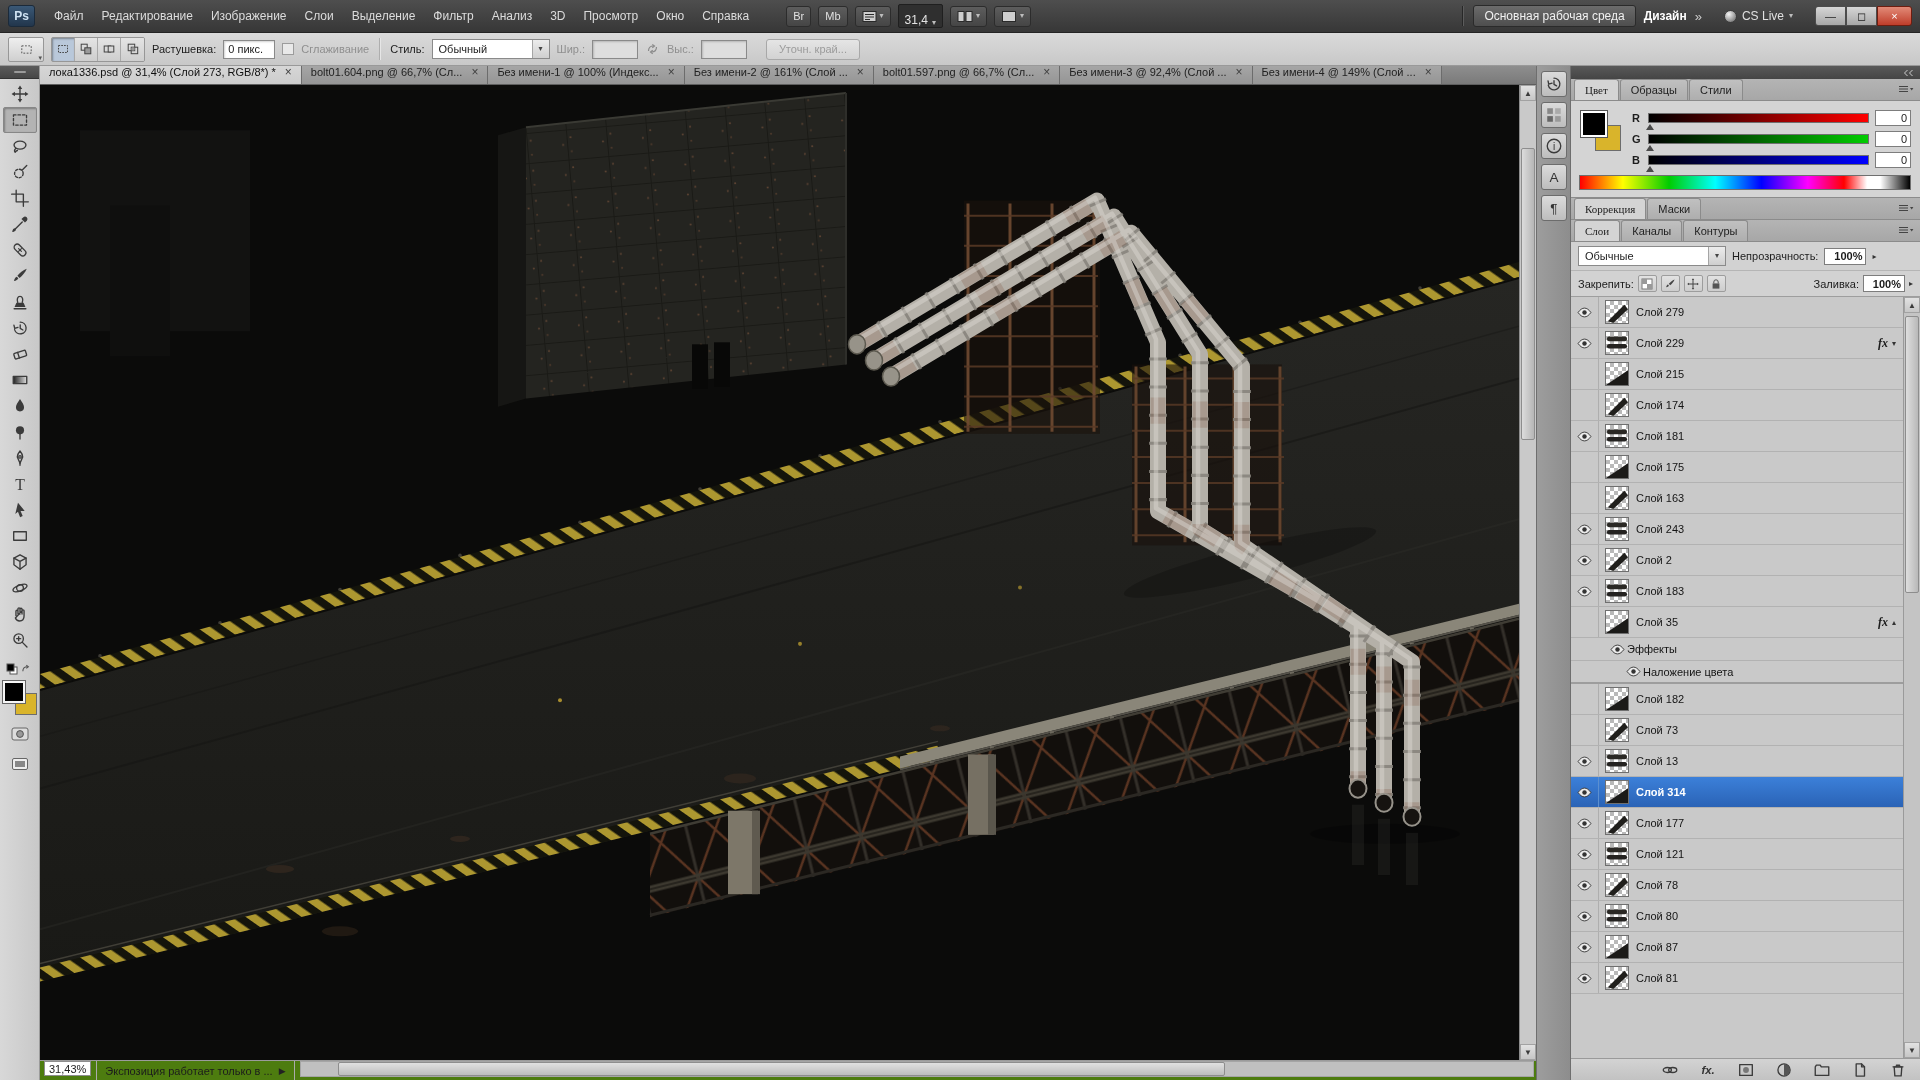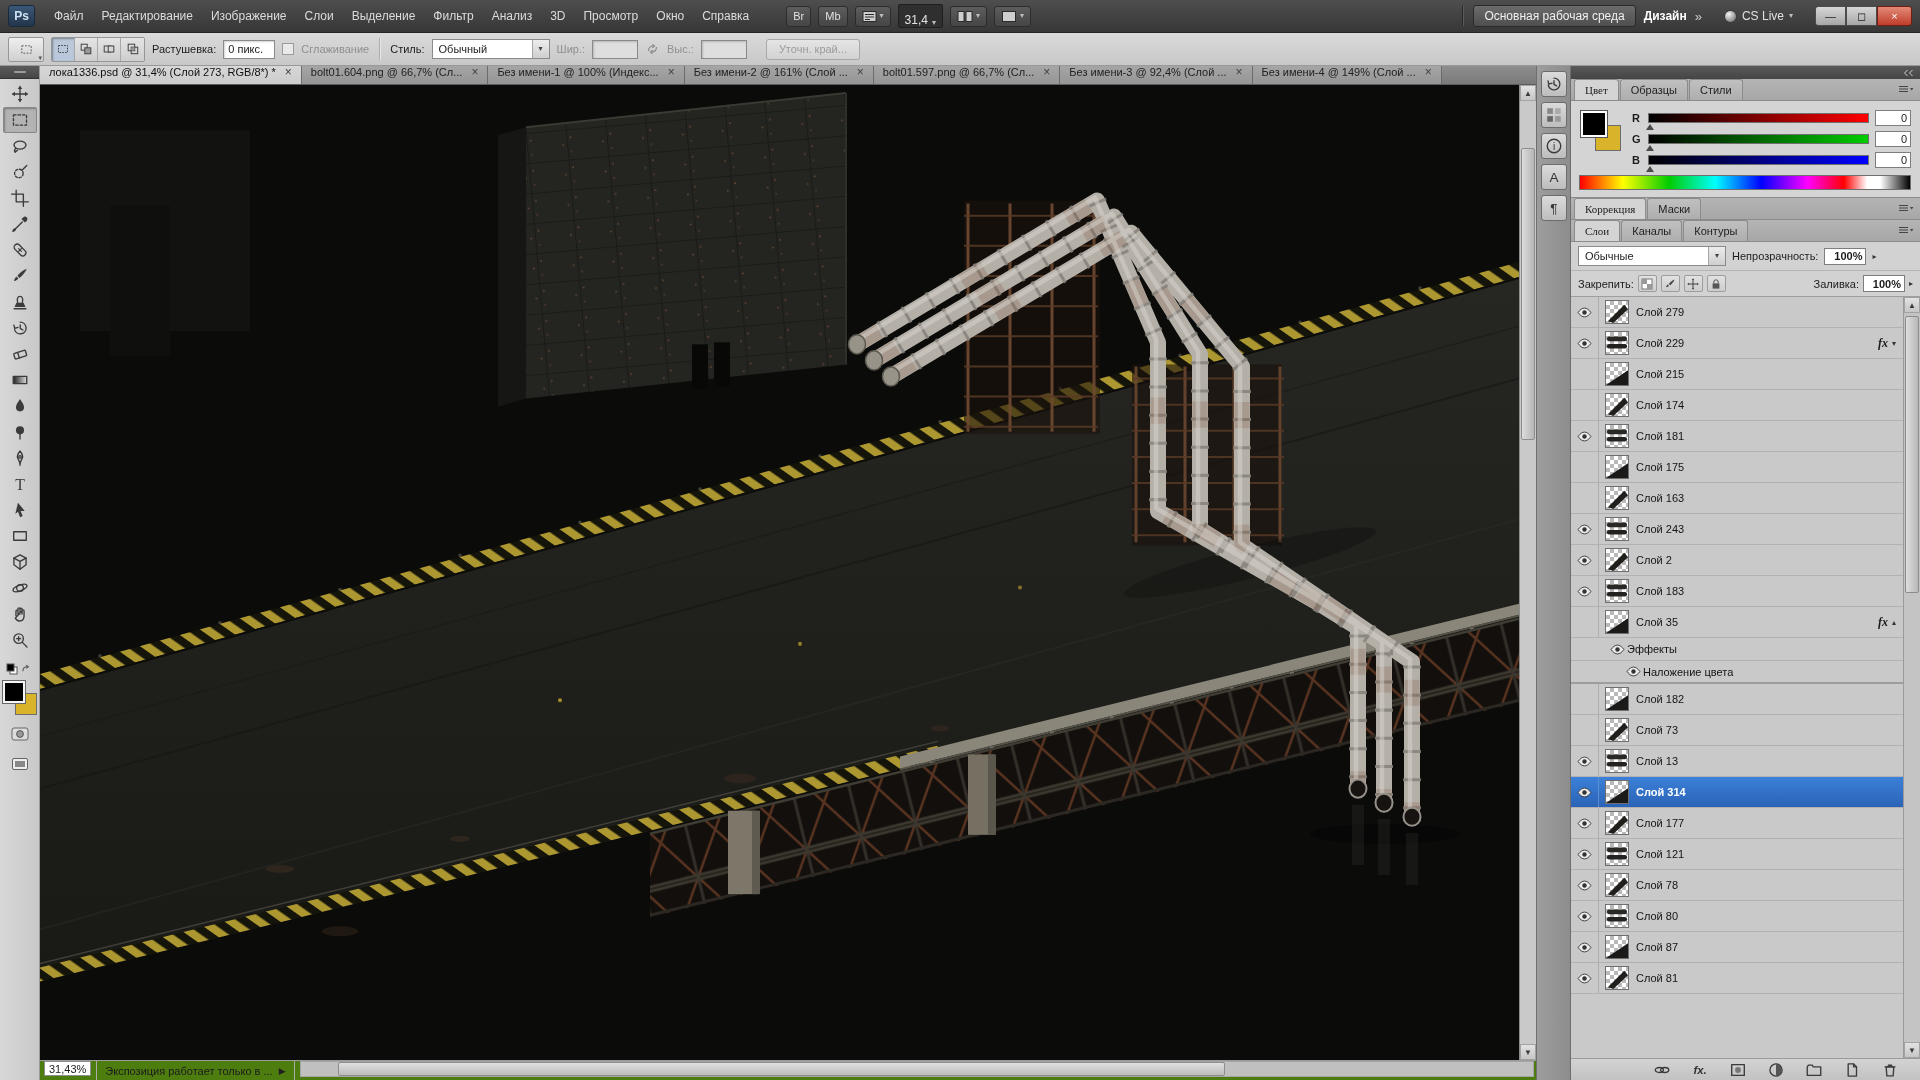--- a/index.html
+++ b/index.html
@@ -127,21 +127,21 @@
   .fx-zone i{font-style:italic;font-weight:bold;font-family:"Liberation Serif",serif;font-size:12px;}
   .layer-row.selected{background:linear-gradient(#3c80d9,#2a63b6);}
   .layer-row.selected .layer-name{color:#fff;font-weight:bold;}
   .layer-row.selected .eye-cell{border-right-color:#5b8fd0;}
   .layer-row.sub1{height:23px;}
   .layer-row.sub1 .eye-cell{border-right:none;width:20px;margin-left:36px;}
   .layer-row.sub2{height:23px;border-bottom:2px solid #9d9d9d;}
   .layer-row.sub2 .eye-cell{border-right:none;width:20px;margin-left:52px;}
   .lscroll{position:absolute;top:0;right:0;bottom:0;width:17px;background:#c4c4c4;border-left:1px solid #9a9a9a;display:flex;flex-direction:column;}
   .l-thumb{position:absolute;left:1px;right:1px;top:3px;height:38%;background:linear-gradient(90deg,#dedede,#b8b8b8);border:1px solid #8d8d8d;border-radius:2px;}
-  .layers-bottom{height:22px;flex:none;background:linear-gradient(#d3d3d3,#c2c2c2);border-top:1px solid #9a9a9a;display:flex;align-items:center;justify-content:flex-end;gap:18px;padding:0 20px 0 6px;}
+  .layers-bottom{height:22px;flex:none;background:linear-gradient(#d3d3d3,#c2c2c2);border-top:1px solid #9a9a9a;display:flex;align-items:center;justify-content:flex-end;gap:18px;padding:0 12px 0 6px;}
   .lp-icon{width:20px;height:17px;display:flex;align-items:center;justify-content:center;}
 </style>
 </head>
 <body>
 
 <div class="app">
 
   <div class="menubar">
     <div class="ps-logo">Ps</div>
     <nav id="menu-items" style="display:flex;">

